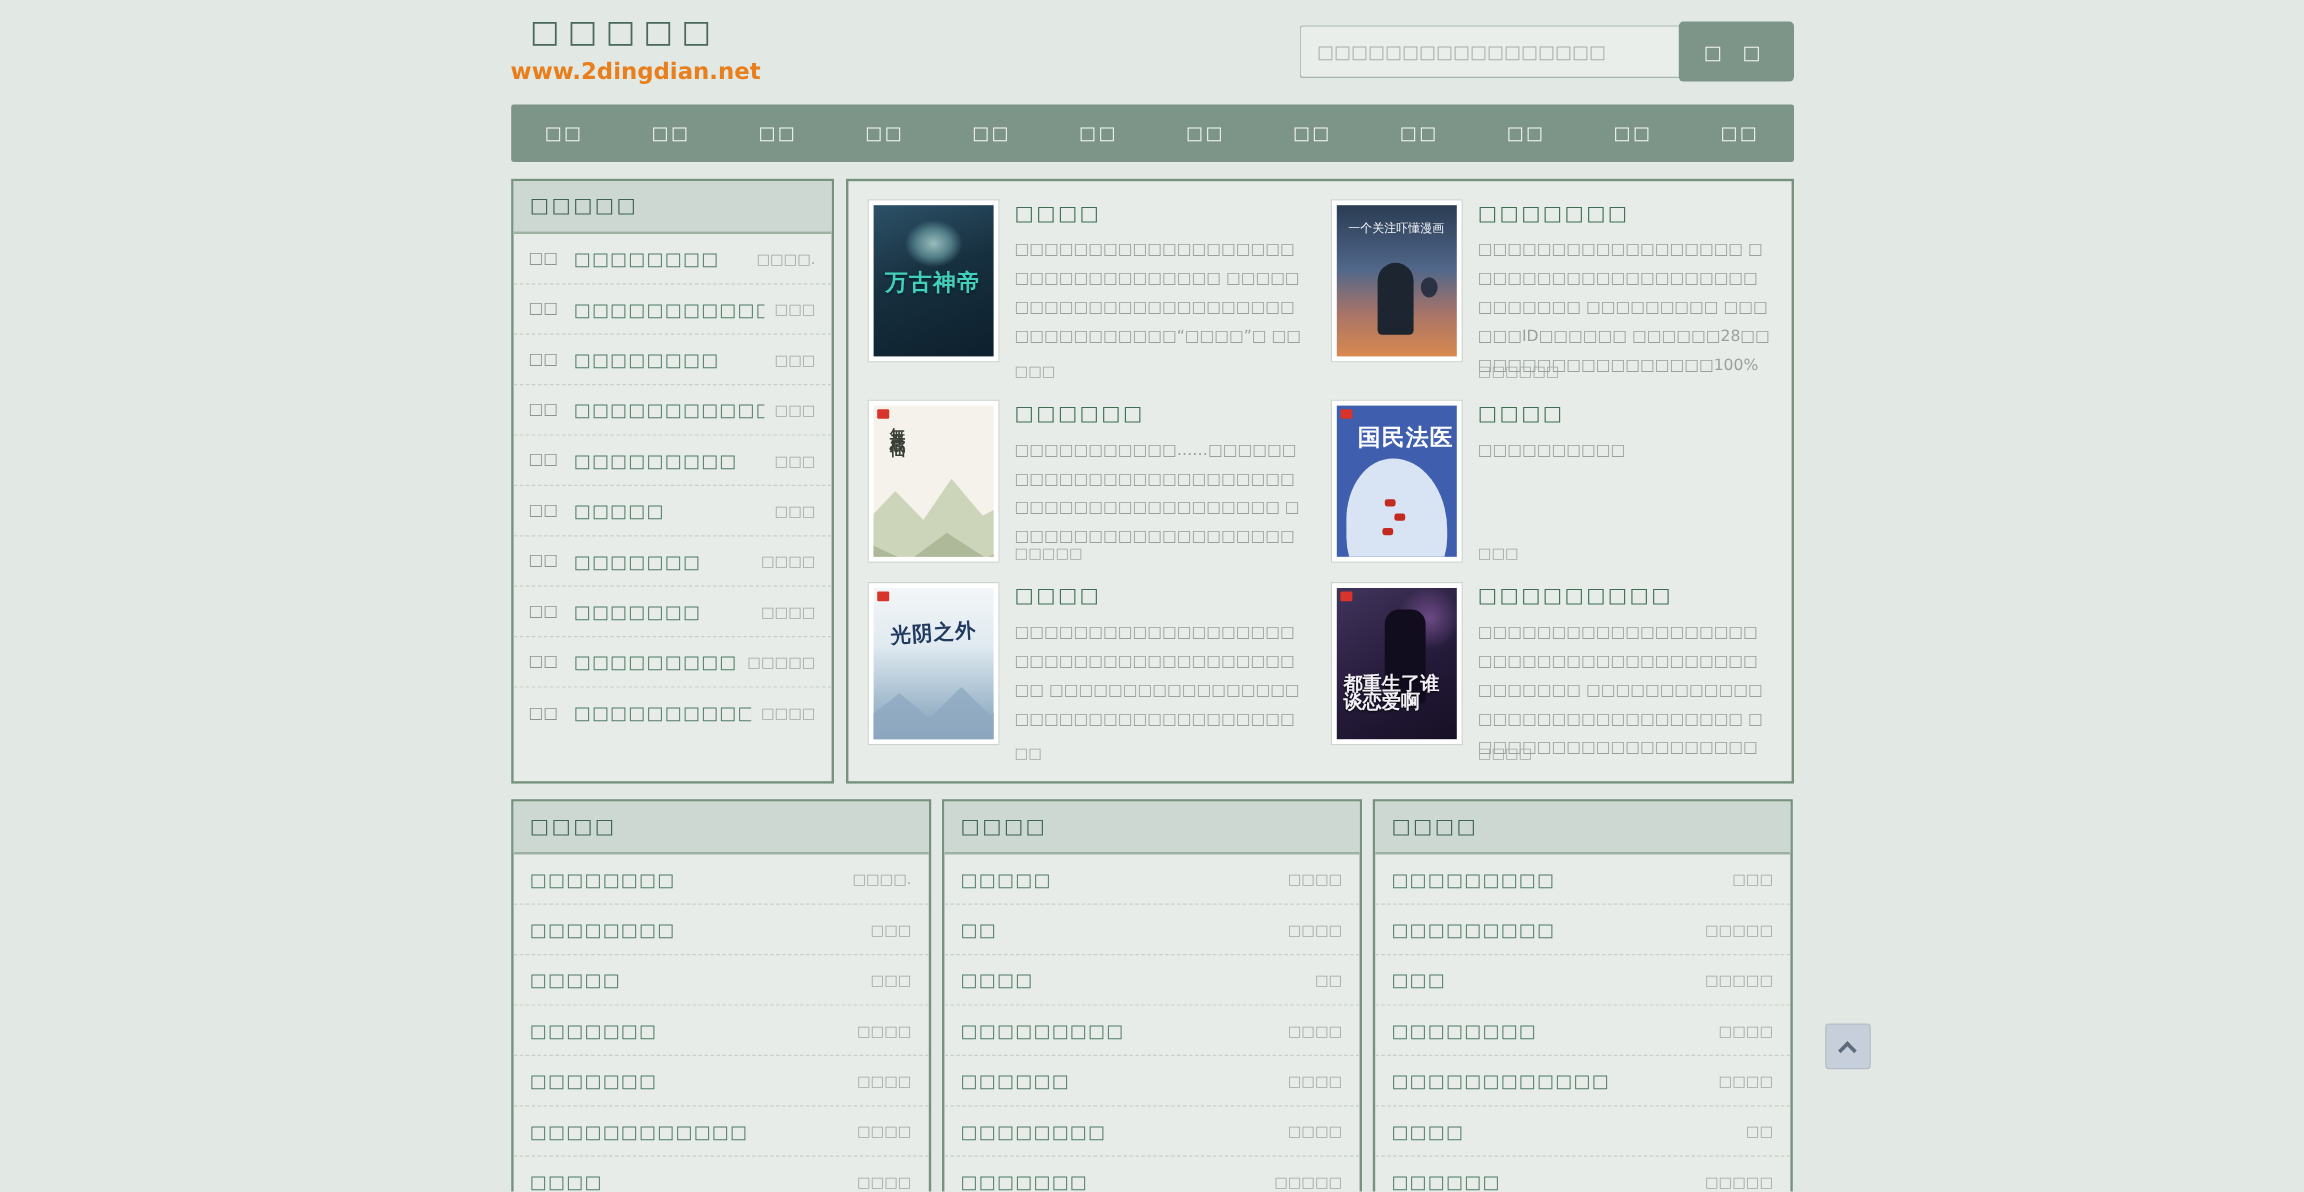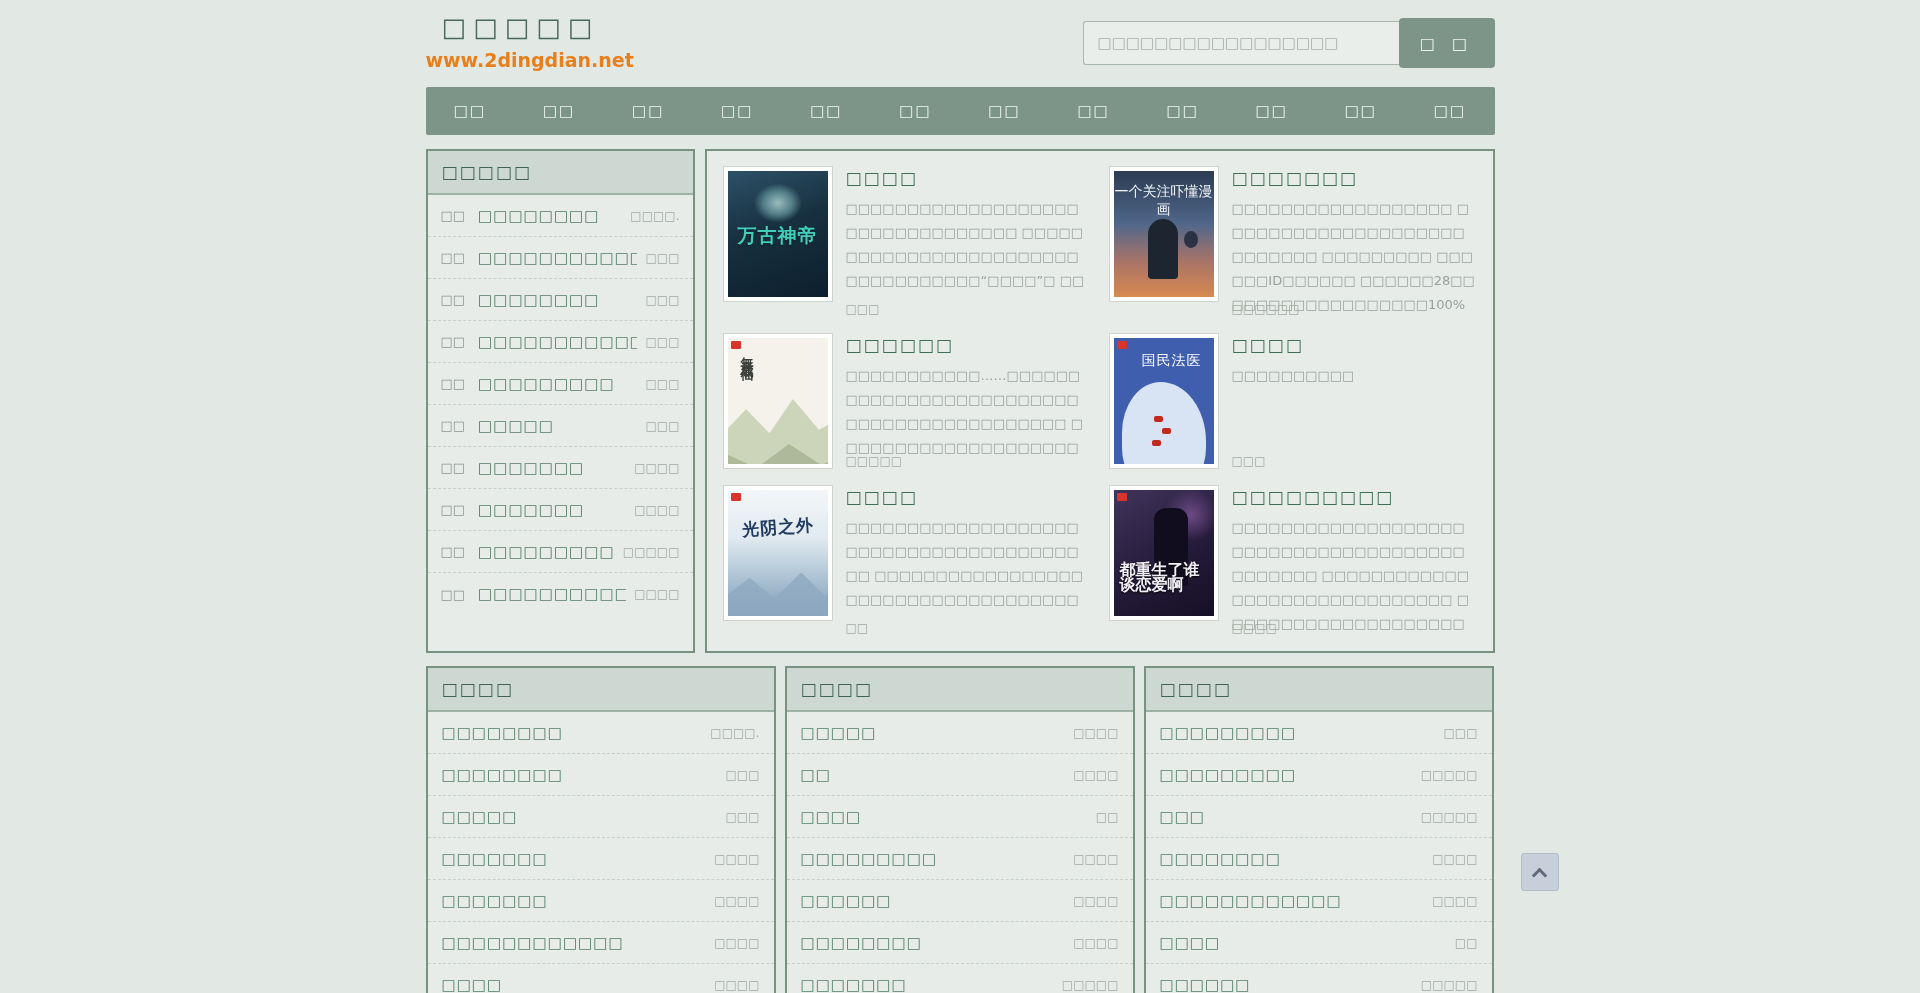--- a/index.html
+++ b/index.html
@@ -65,36 +65,36 @@
   .cv1 .cover-art { background:linear-gradient(160deg,#2d5168 0%,#17303f 45%,#0d1f2c 100%);padding-left:15px; }
   .cv1 .cover-art::before { content:""; position:absolute; left:18px; top:6px; width:64px; height:52px;
        background:radial-gradient(closest-side,#b9ddda 0%,#5f8e96 45%,transparent 75%); opacity:.8; }
   .cv1 .cover-title { left:0; right:0; top:52px; text-align:center; color:#43cdbb;
        font-size:19px; font-weight:bold; letter-spacing:1px; text-shadow:0 1px 2px #06222b; }
   .cv2 .cover-art { background:linear-gradient(180deg,#2b3c53 0%,#50678a 42%,#a97468 72%,#d8894e 100%); }
   .cv2 .cover-art::after { content:""; position:absolute; left:34px; top:48px; width:30px; height:60px;
        background:#1d2531; border-radius:16px 16px 4px 4px; }
   .cv2 .cover-art::before { content:""; position:absolute; right:16px; top:60px; width:14px; height:17px;
        background:#2a3244; border-radius:50%; }
-  .cv2 .cover-title { left:0; right:0; top:12px; text-align:center; color:#f3f5f8; font-size:14px; }
+  .cv2 .cover-title { left:0; right:0; top:12px; text-align:center; color:#f3f5f8; font-size:10px; }
   .cv3 .cover-art { background:#f4f2ea; }
   .cv3 .cover-art::before { content:""; position:absolute; left:-10px; bottom:-14px; width:130px; height:86px;
        background:#ccd4ba; clip-path:polygon(0 55%,22% 20%,40% 48%,58% 8%,78% 44%,100% 26%,100% 100%,0 100%); }
   .cv3 .cover-art::after { content:""; position:absolute; left:-10px; bottom:-22px; width:130px; height:60px;
        background:#aeb999; clip-path:polygon(0 40%,30% 70%,55% 30%,80% 65%,100% 45%,100% 100%,0 100%); }
   .cv3 .cover-title { left:10px; top:8px; writing-mode:vertical-rl; color:#3a3f38; font-size:13px;
        letter-spacing:4px; font-weight:bold; }
   .cv4 .cover-art { background:#3f5fae; }
   .cv4 .cover-art::after { content:""; position:absolute; left:8px; top:44px; width:84px; height:110px;
        background:#d8e3f4; border-radius:46% 54% 40% 40%; }
   .cv4 .cover-art::before { content:""; position:absolute; z-index:2; left:40px; top:78px; width:9px; height:6px;
        background:#c22a20; border-radius:2px;
        box-shadow:8px 12px 0 #c22a20, -2px 24px 0 #c22a20; }
-  .cv4 .cover-title { left:0; right:0; top:14px; text-align:center; color:#fdfdfd; font-size:14px;
-       font-weight:normal; letter-spacing:1px;padding-left:16px; }
+  .cv4 .cover-title { left:0; right:0; top:14px; text-align:center; color:#fdfdfd; font-size:19px;
+       font-weight:bold; letter-spacing:1px;padding-left:16px; }
   .cv5 .cover-art { background:linear-gradient(180deg,#f3f6f8 0%,#e0eaf0 38%,#a9c0d2 72%,#7d9cb5 100%); }
   .cv5 .cover-art::before { content:""; position:absolute; left:-8px; bottom:-6px; width:120px; height:52px;
        background:#8fa9c0; clip-path:polygon(0 60%,25% 15%,46% 55%,68% 5%,88% 50%,100% 30%,100% 100%,0 100%); opacity:.8; }
   .cv5 .cover-title { left:0; right:0; top:26px; text-align:center; color:#203a60; font-size:17px;
        font-weight:bold; letter-spacing:1px; transform:rotate(-4deg); }
   .cv6 .cover-art { background:linear-gradient(150deg,#41345c 0%,#251b3a 55%,#161025 100%); }
   .cv6 .cover-art::before { content:""; position:absolute; right:-12px; top:-10px; width:70px; height:70px;
        background:radial-gradient(closest-side,#8e5fa8 0%,transparent 75%); opacity:.65; }
   .cv6 .cover-art::after { content:""; position:absolute; left:40px; top:18px; width:34px; height:78px;
        background:#120d1e; border-radius:12px 12px 2px 2px; }

